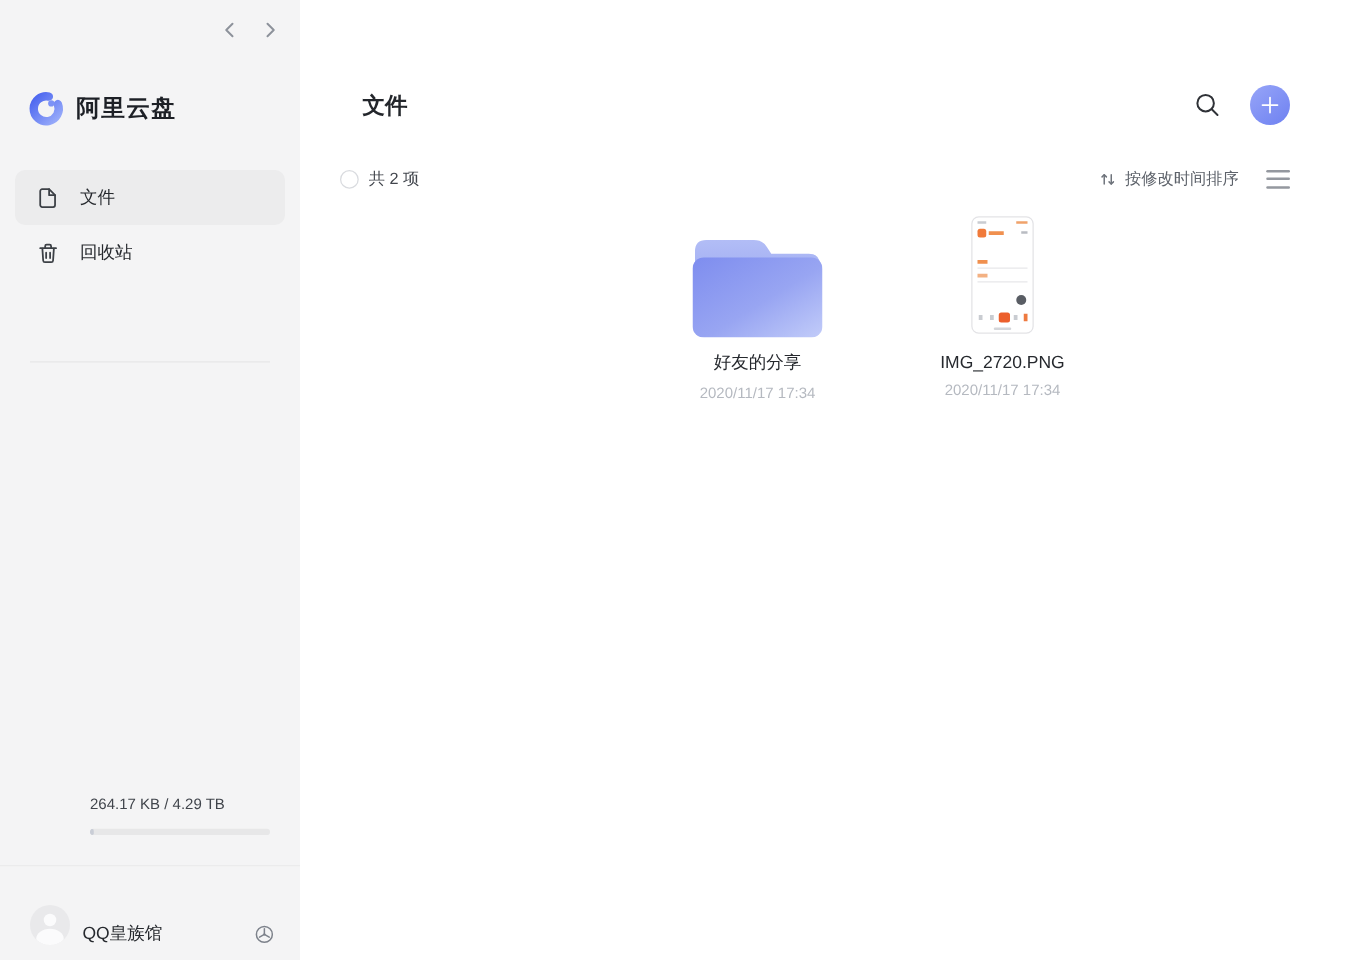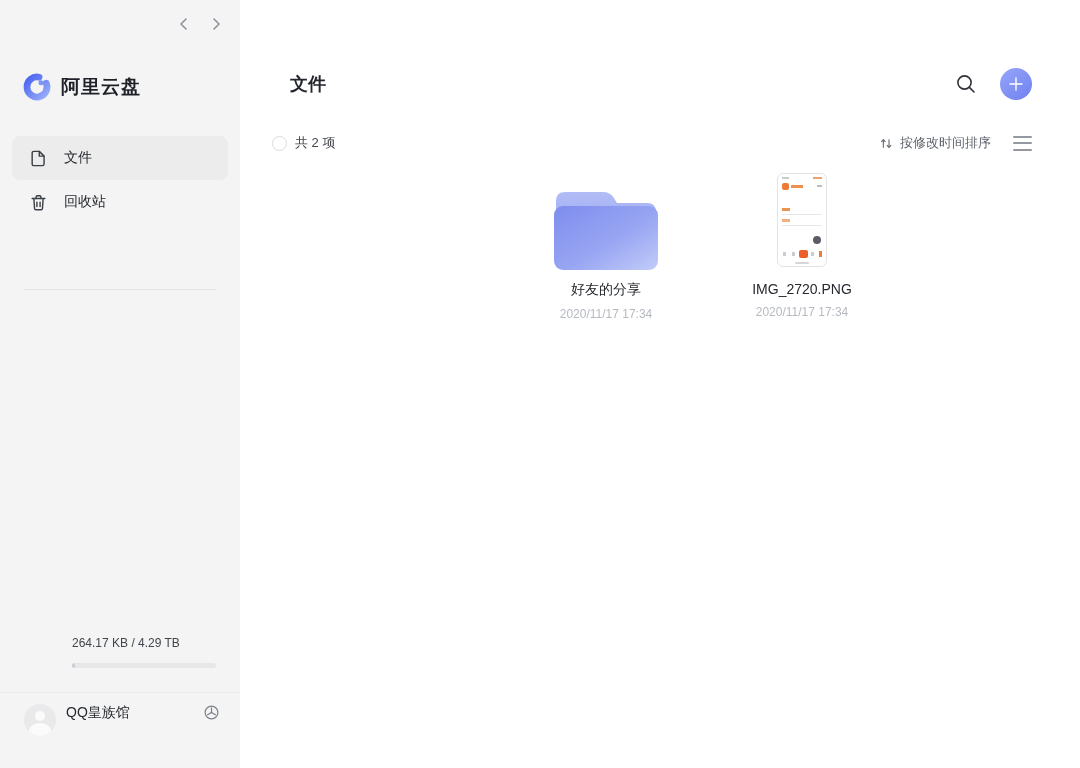--- a/index.html
+++ b/index.html
@@ -33,21 +33,21 @@
   .divider-1 { top:289px; }
 
   .transfer-item { position:absolute; left:12px; top:309px; right:12px; }
 
   .storage { position:absolute; left:24px; right:24px; top:636px;margin-left:48px; }
   .storage-text { font-size:12px; color:#41454c; }
   .storage-bar { margin-top:13px; height:5px; border-radius:3px; background:#e7e7e8; overflow:hidden; }
   .storage-fill { height:100%; background:#c9cdd6; border-radius:3px; }
 
   .user-divider { top:auto; bottom:75px; left:0; right:0; background:#ebebec; }
-  .user-row { position:absolute; left:24px; right:20px; bottom:12px; height:52px; display:flex; align-items:flex-start; }
+  .user-row { position:absolute; left:24px; right:20px; bottom:12px; height:52px; display:flex; align-items:flex-end; }
   .avatar {
     width:32px; height:32px; border-radius:50%; background:#e9e9eb; position:relative; overflow:hidden; flex:0 0 auto;
   }
   .avatar .head { position:absolute; left:11px; top:7px; width:10px; height:10px; border-radius:50%; background:#fbfbfc; }
   .avatar .body { position:absolute; left:5px; top:19px; width:22px; height:16px; border-radius:50%; background:#fbfbfc; }
   .user-name { font-size:14px; color:#26292e; margin-left:10px; flex:1; }
   .user-settings { width:17px; height:17px; color:#7d828b; cursor:pointer; }
 
   
   .win-controls { position:absolute; top:8px; right:16px; display:flex; }

